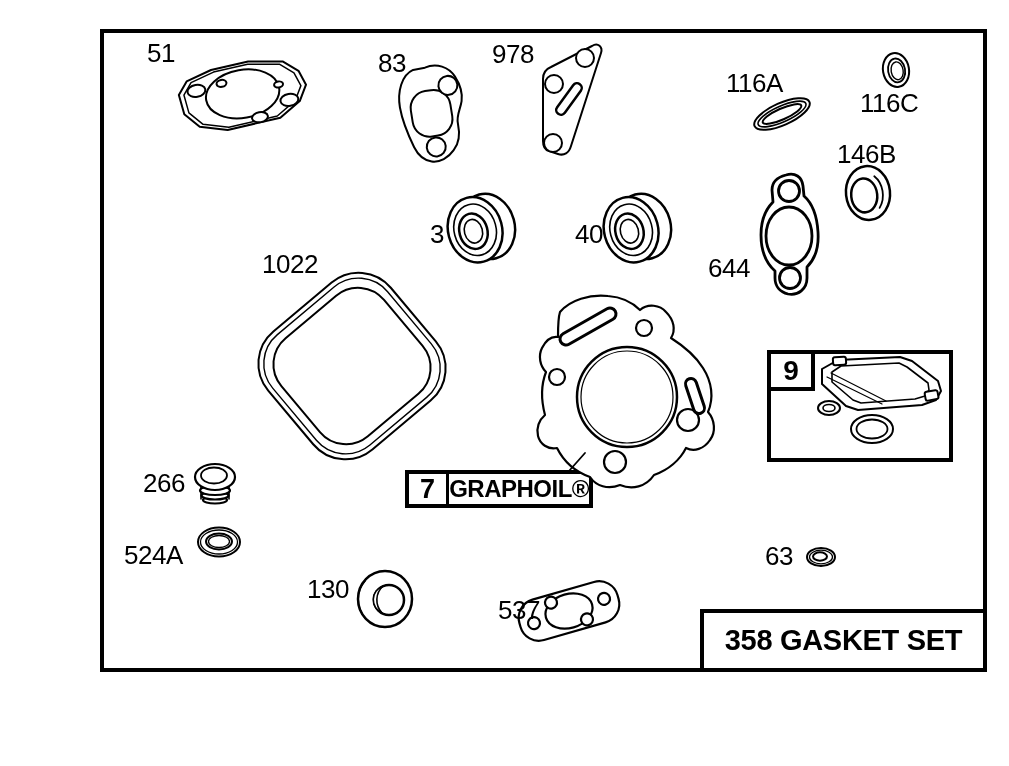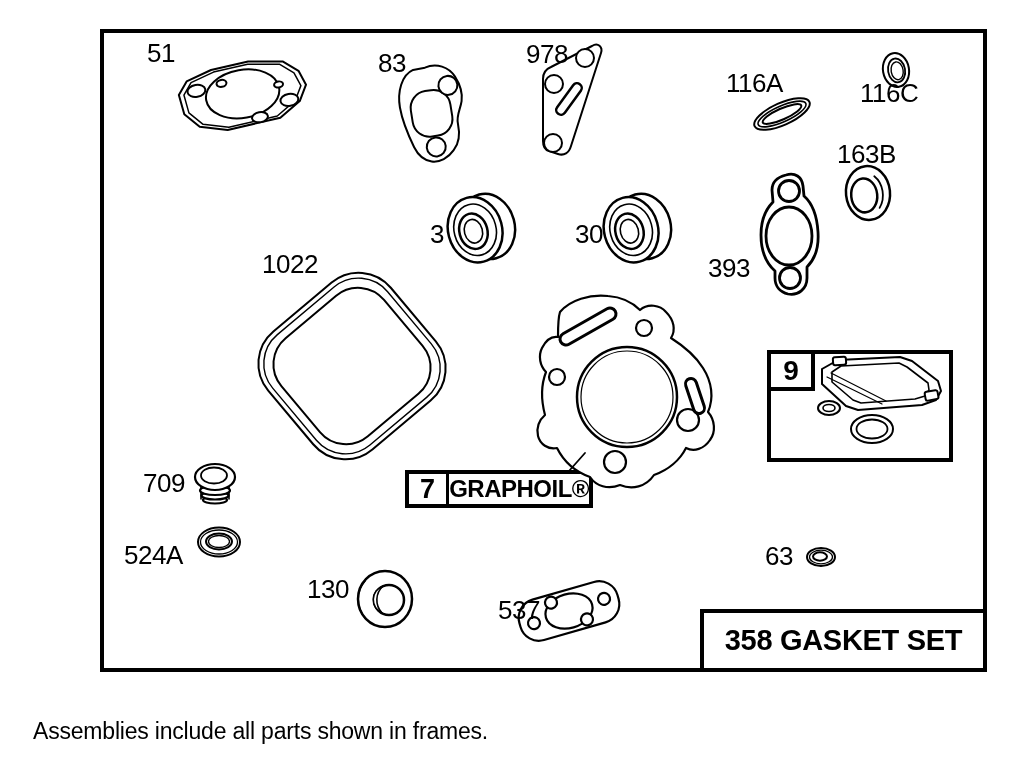--- a/index.html
+++ b/index.html
@@ -182,28 +182,27 @@
       <g transform="translate(821,557)">
         <ellipse rx="14" ry="9"></ellipse>
         <ellipse rx="11.5" ry="6.8" fill="none" stroke-width="1.3"></ellipse>
         <ellipse cx="-1" cy="-0.5" rx="7" ry="4.2"></ellipse>
       </g>
     </g>
   </svg>
 
   <div class="plabel" style="left:147px;top:39px">51</div>
   <div class="plabel" style="left:378px;top:49px">83</div>
-  <div class="plabel" style="left:526px;top:40px">978</div>
+  <div class="plabel" style="left:492px;top:40px">978</div>
   <div class="plabel" style="left:726px;top:69px">116A</div>
-  <div class="plabel" style="left:860px;top:79px">116C</div>
-  <div class="plabel" style="left:837px;top:140px">163B</div>
+  <div class="plabel" style="left:860px;top:89px">116C</div>
+  <div class="plabel" style="left:837px;top:140px">146B</div>
   <div class="plabel" style="left:430px;top:220px">3</div>
-  <div class="plabel" style="left:575px;top:220px">30</div>
-  <div class="plabel" style="left:708px;top:254px">393</div>
+  <div class="plabel" style="left:575px;top:220px">40</div>
+  <div class="plabel" style="left:708px;top:254px">644</div>
   <div class="plabel" style="left:262px;top:250px">1022</div>
-  <div class="plabel" style="left:143px;top:469px">709</div>
+  <div class="plabel" style="left:143px;top:469px">266</div>
   <div class="plabel" style="left:124px;top:541px">524A</div>
   <div class="plabel" style="left:307px;top:575px">130</div>
   <div class="plabel" style="left:498px;top:596px">537</div>
   <div class="plabel" style="left:765px;top:542px">63</div>
 
-  <div class="footer">Assemblies include all parts shown in frames.</div>
 </div>
 
 </body></html>

